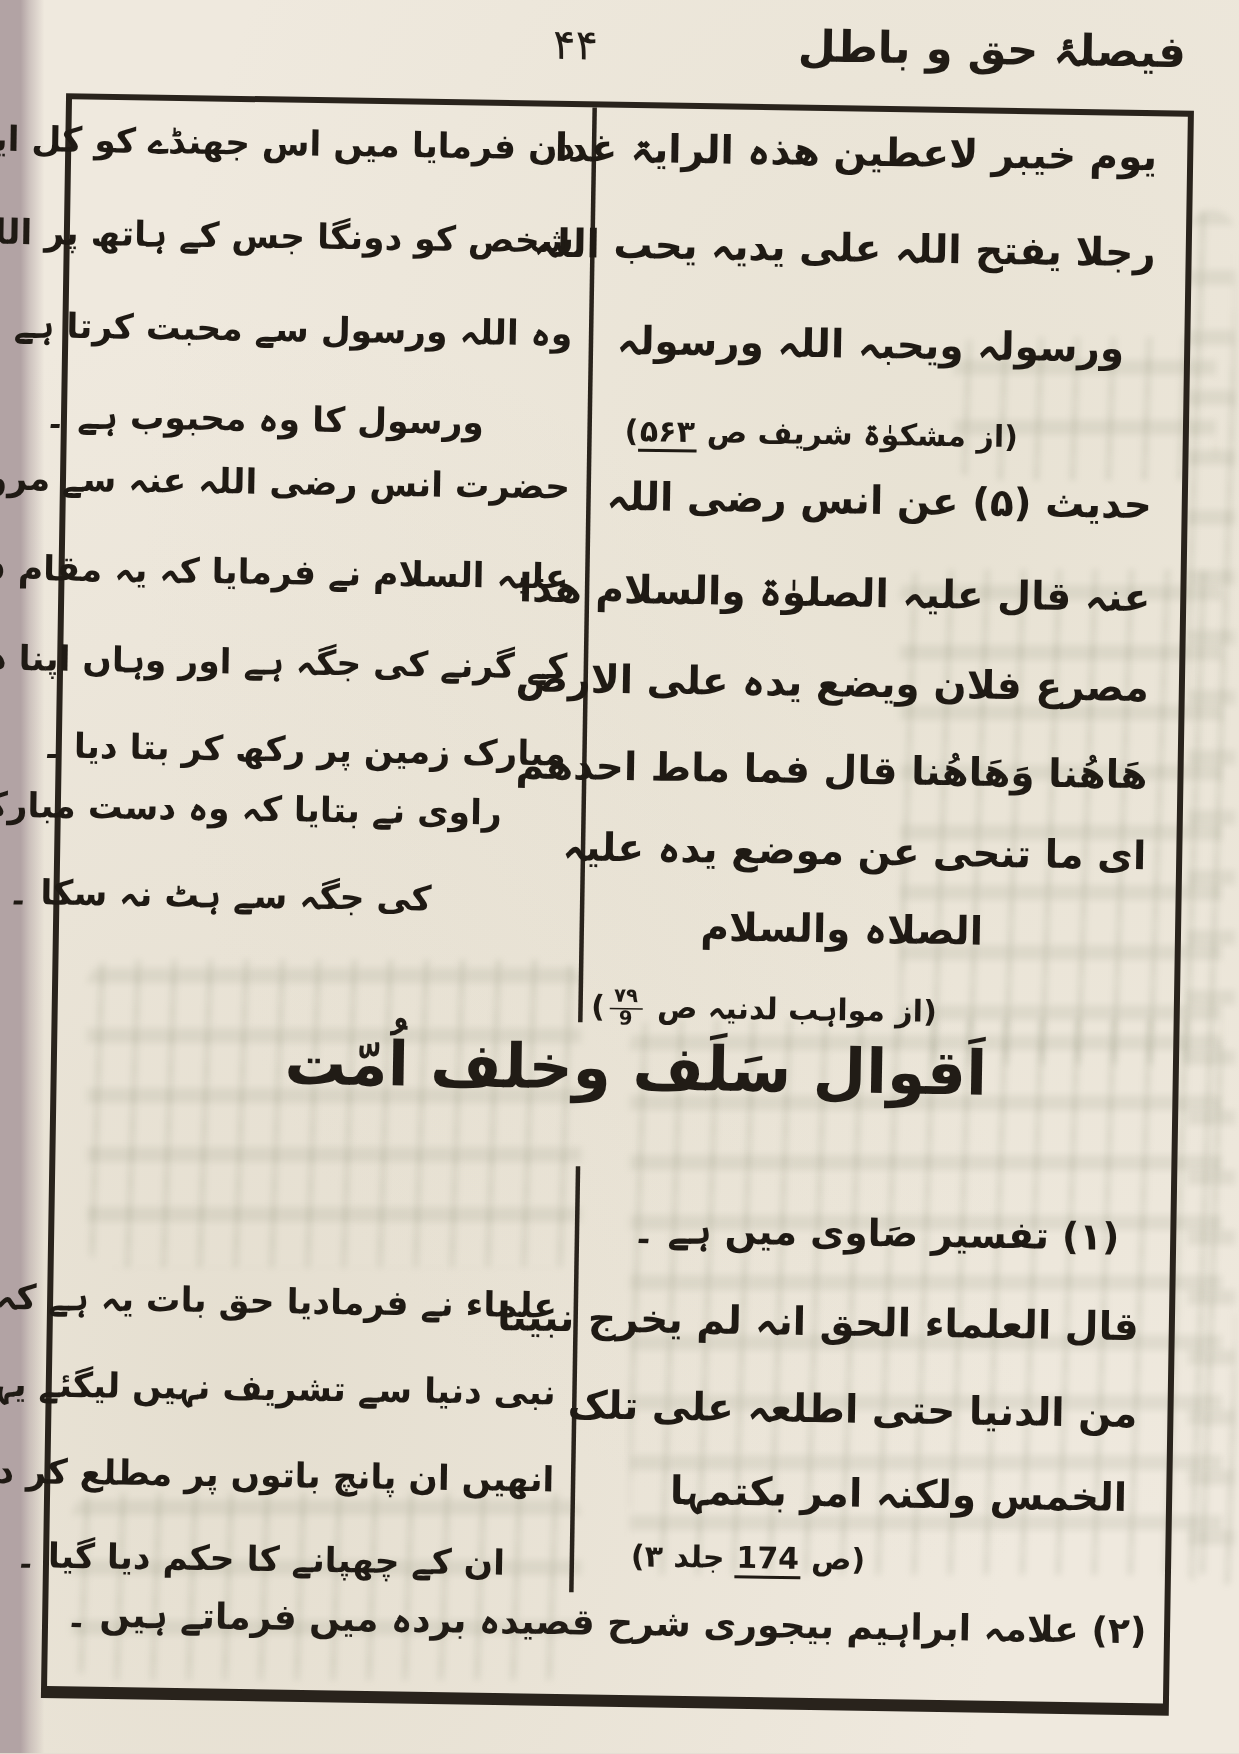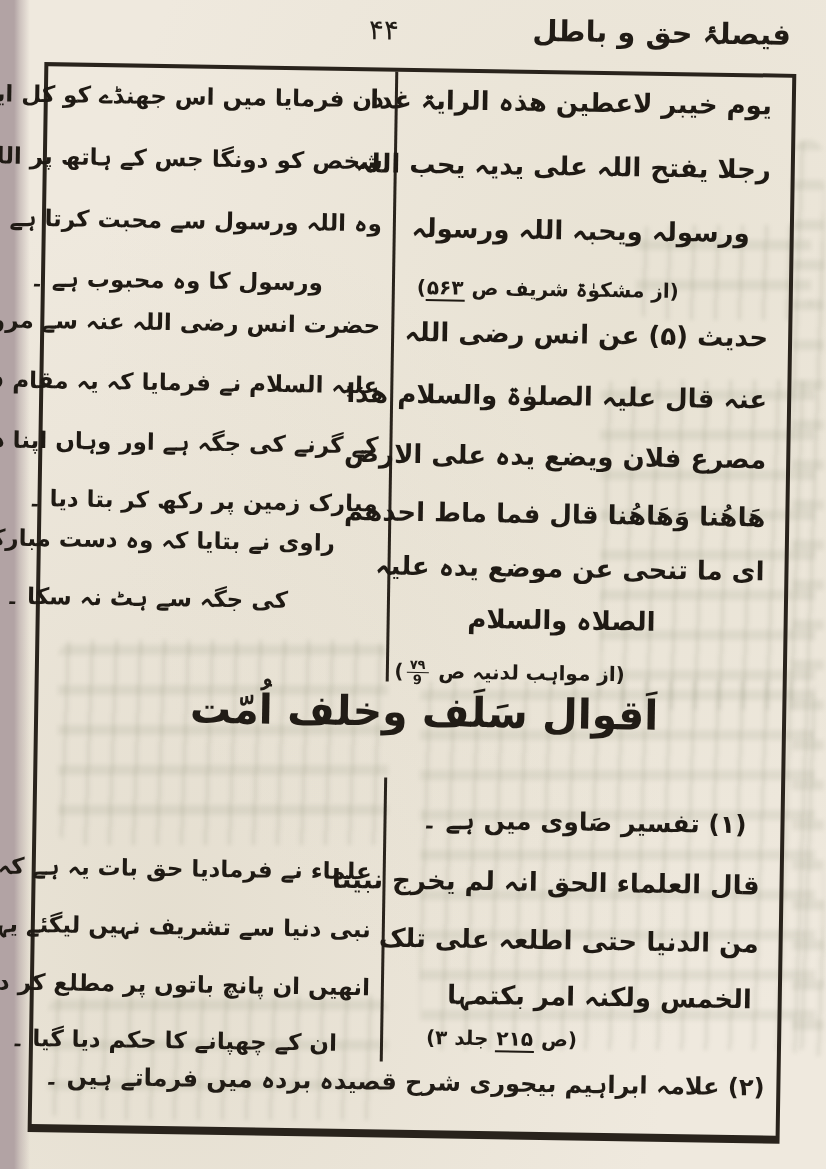--- a/index.html
+++ b/index.html
@@ -129,21 +129,21 @@
       </div>
 
       <div class="section-heading">اَقوال سَلَف وخلف اُمّت</div>
 
       <div class="ln rc" style="top:732px;padding-right:24px;font-size:25px">(۱) تفسیر صَاوی میں ہے ۔</div>
       <div class="ln rc" style="top:792px">قال العلماء الحق انہ لم یخرج نبینا</div>
       <div class="ln rc" style="top:850px">من الدنیا حتی اطلعہ علی تلک</div>
       <div class="ln rc" style="top:906px;padding-right:16px">الخمس ولکنہ امر بکتمہا</div>
 
       <div class="ln rc ref" style="top:952px;padding-right:190px">
-        <span>(ص </span><span class="u">۲۱۵</span><span> جلد ۳)</span>
+        <span>(ص </span><span class="u">174</span><span> جلد ۳)</span>
       </div>
 
       <div class="ln lc" style="top:14px">دن فرمایا میں اس جھنڈے کو کل ایسے</div>
       <div class="ln lc" style="top:76px">شخص کو دونگا جس کے ہاتھ پر اللہ فتح دیگا</div>
       <div class="ln lc" style="top:138px">وہ اللہ ورسول سے محبت کرتا ہے اور اللہ</div>
       <div class="ln lc" style="top:198px;padding-right:66px">ورسول کا وہ محبوب ہے ۔</div>
 
       <div class="ln lc" style="top:240px">حضرت انس رضی اللہ عنہ سے مروی کہ حضور</div>
       <div class="ln lc" style="top:300px">علیہ السلام نے فرمایا کہ یہ مقام فلاں کافر</div>
       <div class="ln lc" style="top:360px">کے گرنے کی جگہ ہے اور وہاں اپنا دست</div>

